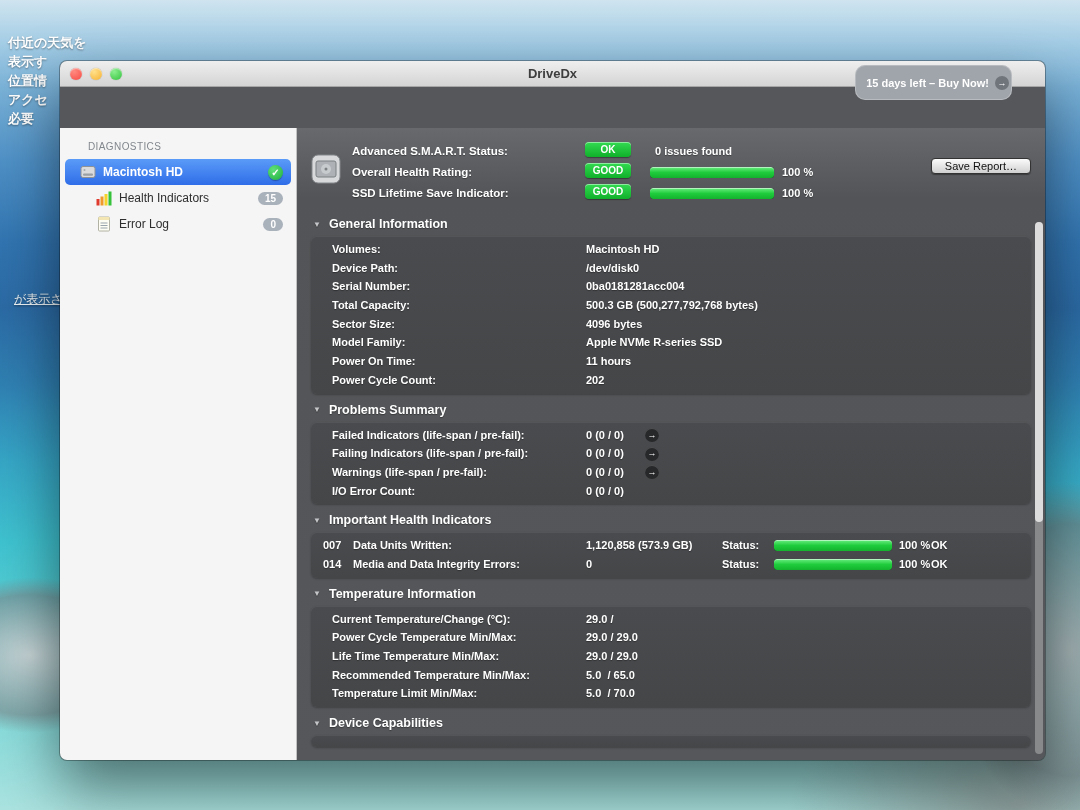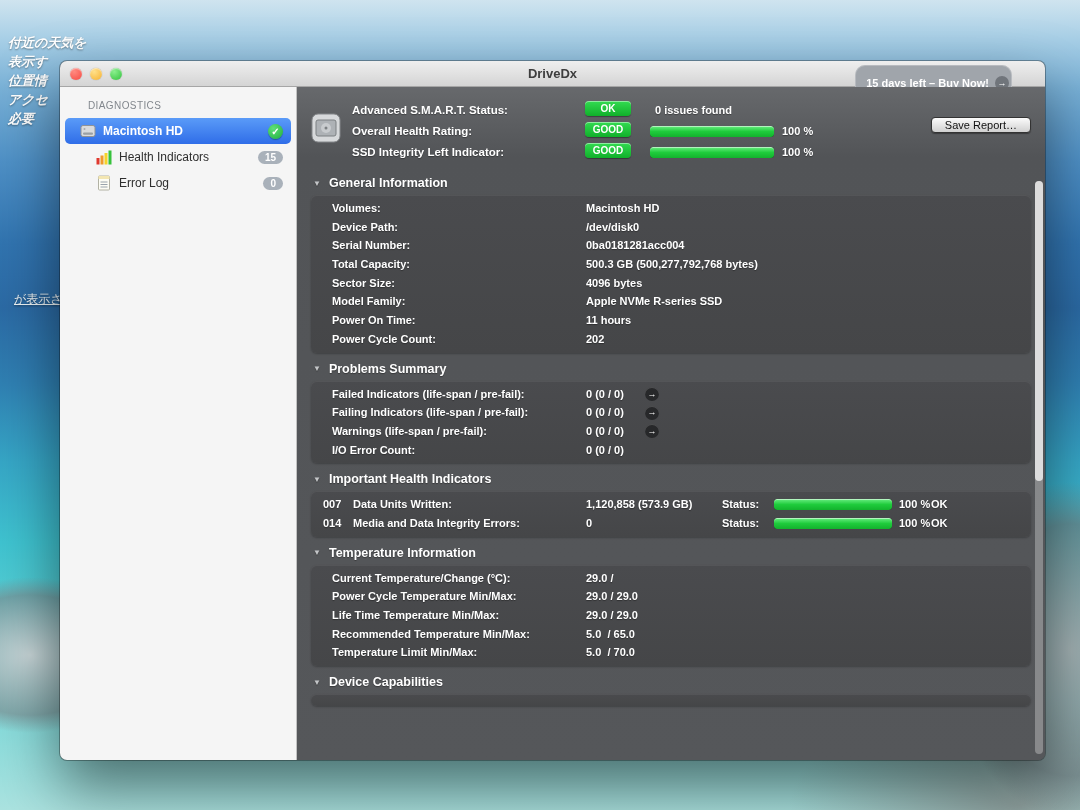--- a/index.html
+++ b/index.html
@@ -8,28 +8,28 @@
 
   
   .desktop { position:absolute; inset:0;
     background:
       radial-gradient(140px 100px at 30px 655px, rgba(205,214,216,.95), rgba(125,138,142,.65) 60%, transparent 78%),
       radial-gradient(150px 210px at 1070px 650px, rgba(165,175,177,.95), rgba(112,126,130,.7) 60%, transparent 80%),
       radial-gradient(320px 150px at 1020px 805px, rgba(142,156,154,.9), transparent 72%),
       linear-gradient(180deg,#cfe4ef 0%,#a6cee6 5%,#78b0d6 11%,#4e90c6 20%,#3174b0 30%,#2b6aa4 38%,#2f7fb2 47%,#36a6c6 57%,#3fc3d0 67%,#5bd0d4 77%,#82dada 88%,#abe3e0 100%);
   }
   .bg-text { position:absolute; left:8px; top:33px; color:#fff; font-size:13px;
-    font-weight:bold; line-height:19px; text-shadow:0 1px 2px rgba(0,0,0,.4);font-style:italic; }
+    font-weight:bold; line-height:19px; text-shadow:0 1px 2px rgba(0,0,0,.4); }
   .bg-text2 { position:absolute; left:14px; top:291px; color:#eef4f6; font-size:12px;
     text-shadow:0 1px 2px rgba(0,0,0,.4);text-decoration:underline; }
 
   
   .window { position:absolute; left:60px; top:61px; width:985px; height:699px;
     border-radius:7px; overflow:hidden; display:flex; flex-direction:column;
-    box-shadow:0 28px 60px rgba(0,0,0,.5), 0 0 0 1px rgba(0,0,0,.3); background:#55575a; }
+    box-shadow:0 28px 60px rgba(0,0,0,.5), 0 0 0 1px rgba(0,0,0,.3); background:#55575a;gap:41px; }
 
   .titlebar { flex:0 0 26px; background:linear-gradient(#efefef,#d4d4d4);
     border-bottom:1px solid #a6a6a6; position:relative; }
   .traffic { position:absolute; left:10px; top:7px; display:flex; gap:8px; }
   .tl { width:12px; height:12px; border-radius:50%; display:inline-block;
     box-shadow:inset 0 1px 1px rgba(255,255,255,.5), 0 0 1px rgba(0,0,0,.4); }
   .tl.red    { background:radial-gradient(circle at 35% 30%, #ff8a80, #f64a43); }
   .tl.yellow { background:radial-gradient(circle at 35% 30%, #ffe08a, #f6b231); }
   .tl.green  { background:radial-gradient(circle at 35% 30%, #8aef8d, #32c23c); }
   .title { position:absolute; left:0; right:0; text-align:center; line-height:26px;
@@ -203,21 +203,21 @@
             </div>
             <div class="sum-row">
               <span class="sum-label">Overall Health Rating:</span>
               <span class="badge">GOOD</span>
               <div class="pbar">
                 <div class="pbar-fill" style="width: 100%;"></div>
               </div>
               <span class="sum-pct">100 %</span>
             </div>
             <div class="sum-row">
-              <span class="sum-label">SSD Integrity Left Indicator:</span>
+              <span class="sum-label">SSD Lifetime Save Indicator:</span>
               <span class="badge">GOOD</span>
               <div class="pbar">
                 <div class="pbar-fill" style="width: 100%;"></div>
               </div>
               <span class="sum-pct">100 %</span>
             </div>
           </div>
         <button class="save-btn">Save Report…</button>
       </div>
       <div class="sections">

